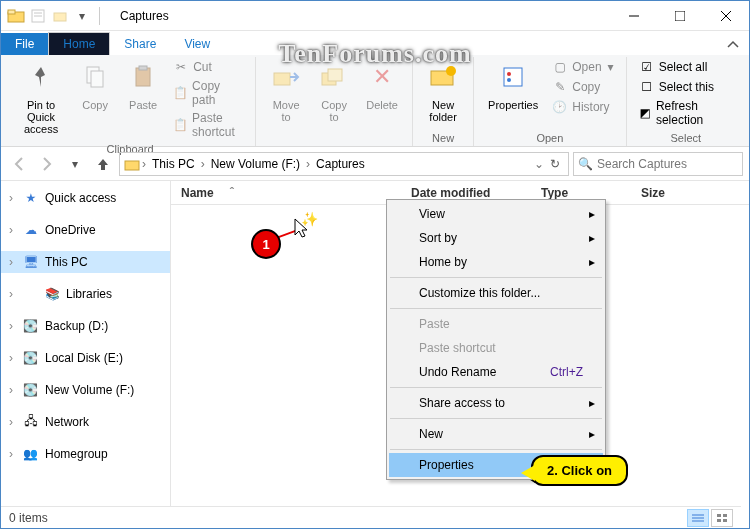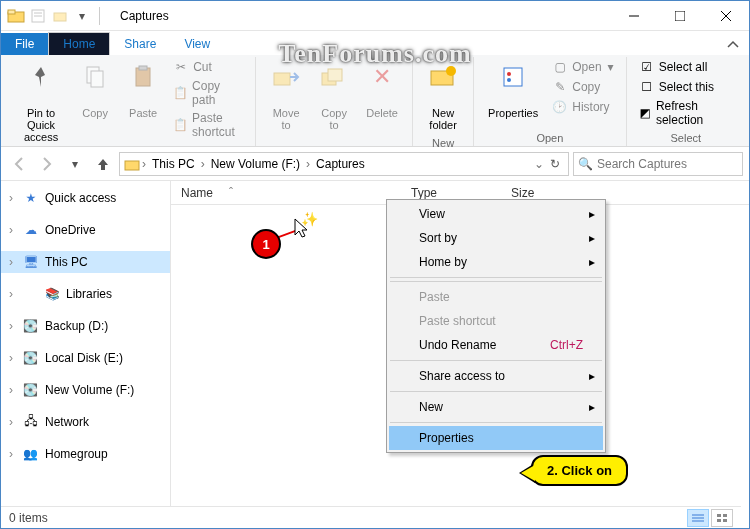--- a/index.html
+++ b/index.html
@@ -18,21 +18,21 @@
 .tabs .tab.file { background: #1979ca; color: #fff; }
 .tabs .tab.active { background: #0f172a; border: 1px solid #d0d0d0; border-bottom: none; }
 .tabs .expand { margin-left: auto; padding: 4px 10px; color: #555; }
 
 .ribbon { height: 92px; background: #f5f6f7; border-bottom: 1px solid #dadada; display: flex; padding: 2px 4px 0 4px; }
 .ribgrp { border-right: 1px solid #e0e0e0; padding: 0 8px; display: flex; flex-direction: column; }
 .ribgrp .row { display: flex; gap: 4px; flex: 1; }
 .ribgrp .lbl { text-align: center; font-size: 11px; color: #666; padding: 2px 0; }
 .bigbtn { display: flex; flex-direction: column; align-items: center; justify-content: flex-start; padding: 4px 6px; min-width: 44px; cursor: default; }
 .bigbtn .ic { width: 32px; height: 32px; display: flex; align-items: center; justify-content: center; font-size: 24px; }
-.bigbtn .t { font-size: 11px; text-align: center; line-height: 12px; margin-top: 14px; }
+.bigbtn .t { font-size: 11px; text-align: center; line-height: 12px; margin-top: 6px; }
 .smallcol { display: flex; flex-direction: column; justify-content: flex-start; }
 .smallbtn { display: flex; align-items: center; gap: 4px; padding: 2px 4px; font-size: 11px; }
 .smallbtn .ic { width: 16px; height: 16px; display: flex; align-items: center; justify-content: center; }
 .disabled { opacity: 0.45; }
 
 .navrow { height: 34px; display: flex; align-items: center; padding: 4px 6px; gap: 4px; border-bottom: 1px solid #e5e5e5; }
 .navbtn { width: 24px; height: 24px; display: flex; align-items: center; justify-content: center; color: #bbb; }
 .navbtn.en { color: #555; }
 .addr { flex: 1; height: 24px; border: 1px solid #ccc; display: flex; align-items: center; padding: 0 4px; gap: 2px; }
 .addr .crumb { padding: 2px 4px; display: flex; align-items: center; gap: 2px; }
@@ -41,36 +41,36 @@
 
 .content { display: flex; height: calc(100% - 30px - 24px - 92px - 34px - 22px); }
 .sidebar { width: 170px; border-right: 1px solid #e5e5e5; padding: 6px 0; overflow: hidden; }
 .sbitem { display: flex; align-items: center; gap: 6px; padding: 3px 6px 3px 22px; }
 .sbitem .ic { width: 16px; height: 16px; display: flex; align-items: center; justify-content: center; }
 .sbitem.sel { background: #cce8ff; }
 .sbitem.chev::before { content: "›"; position: absolute; margin-left: -14px; color: #888; }
 .sbspacer { height: 10px; }
 .main { flex: 1; position: relative; }
 .cols { display: flex; border-bottom: 1px solid #e5e5e5; height: 24px; align-items: center; }
-.colh { padding: 0 10px; font-size: 12px; color: #333; display: flex; align-items: center; gap: 16px; }
+.colh { padding: 0 10px; font-size: 12px; color: #333; display: flex; align-items: center; gap: 16px; font-weight: bold; }
 .colh.name { width: 230px; }
 .colh.date { width: 130px; }
 .colh.type { width: 100px; }
 .empty { text-align: center; color: #666; padding: 18px 0; font-size: 12px; }
 
 .status { position: absolute; bottom: 0; left: 0; right: 8px; height: 22px; border-top: 1px solid #e5e5e5; display: flex; align-items: center; padding: 0 8px; font-size: 11px; color: #444; }
 .status .viewbtns { margin-left: auto; display: flex; gap: 2px; }
 .status .vb { width: 22px; height: 18px; border: 1px solid #ccc; display: flex; align-items: center; justify-content: center; }
 .status .vb.act { background: #cce8ff; border-color: #99d1ff; }
 
 .ctxmenu { position: absolute; left: 385px; top: 198px; width: 220px; background: #f2f2f2; border: 1px solid #a0a0a0; box-shadow: 3px 3px 3px rgba(0,0,0,0.2); padding: 2px; }
 .ctxitem { display: flex; align-items: center; padding: 5px 26px 5px 30px; font-size: 12px; position: relative; }
 .ctxitem.dis { color: #999; }
 .ctxitem .arrow { position: absolute; right: 8px; }
-.ctxitem .sc { position: absolute; right: 20px; color: #be185d; margin-left: 48px; }
+.ctxitem .sc { position: absolute; right: 20px; color: #4c1d95; margin-left: 48px; }
 .ctxitem.hov { background: #91c9f7; }
 .ctxsep { height: 1px; background: #d0d0d0; margin: 3px 1px; }
 
 .anno-circle { position: absolute; left: 250px; top: 228px; width: 30px; height: 30px; background: #e60000; border-radius: 50%; border: 2px solid #000; display: flex; align-items: center; justify-content: center; color: #fff; font-weight: bold; font-size: 13px; }
 .anno-cursor { position: absolute; left: 292px; top: 216px; font-size: 18px; }
 .anno-line { position: absolute; left: 277px; top: 232px; width: 18px; height: 2px; background: #e60000; transform: rotate(-20deg); }
 .anno-spark { position: absolute; left: 300px; top: 210px; color: #f5b800; font-size: 14px; }
 .anno-callout { position: absolute; left: 530px; top: 454px; background: #ffef00; border: 2px solid #000; border-radius: 12px; padding: 6px 14px; font-weight: bold; font-size: 13px; }
 .anno-callout::before { content: ""; position: absolute; left: -20px; top: 8px; border: 8px solid transparent; border-right: 14px solid #ffef00; }
 .anno-callout::after { content: ""; position: absolute; left: -24px; top: 6px; border: 10px solid transparent; border-right: 16px solid #000; z-index: -1; }
@@ -174,20 +174,21 @@
         <div class="smallbtn disabled">
             <span class="ic">📋</span>
             <span>Copy path</span>
           </div>
         <div class="smallbtn disabled">
             <span class="ic">📋</span>
             <span>Paste shortcut</span>
           </div>
       </div>
     </div>
+    <div class="lbl">Clipboard</div>
   </div>
 
   <div class="ribgrp">
     <div class="row">
       <div class="bigbtn disabled">
         <span class="ic">
             <svg width="28" height="24">
               <rect x="2" y="8" width="16" height="12" fill="#ffd86b" stroke="#c9a33a"></rect>
               <path d="M18 12 L26 12 M22 8 L26 12 L22 16" fill="none" stroke="#3a7bd5" stroke-width="2"></path>
             </svg>
@@ -362,20 +363,21 @@
         <span class="ic" style="color:#3a7bd5">👥</span>
         <span>Homegroup</span>
       </div>
   </div>
   <div class="main">
     <div class="cols">
       <div class="colh name">
           <span>Name</span> 
           <span style="color:#888">ˆ</span>
         </div>
+      <div class="colh date">Date modified</div>
       <div class="colh type">Type</div>
       <div class="colh">Size</div>
     </div>
     <div class="empty">This folder is empty.</div>
   </div>
 </div>
 
 <div class="status">
   <span>0 items</span>
   <div class="viewbtns">
@@ -404,20 +406,23 @@
     </div>
   <div class="ctxitem">
       <span>Sort by</span>
       <span class="arrow">▸</span>
     </div>
   <div class="ctxitem">
       <span>Home by</span>
       <span class="arrow">▸</span>
     </div>
   <div class="ctxsep"></div>
+  <div class="ctxitem">
+      <span>Customize this folder...</span>
+    </div>
   <div class="ctxsep"></div>
   <div class="ctxitem dis">
       <span>Paste</span>
     </div>
   <div class="ctxitem dis">
       <span>Paste shortcut</span>
     </div>
   <div class="ctxitem">
       <span>Undo Rename</span>
       <span class="sc">Ctrl+Z</span>

